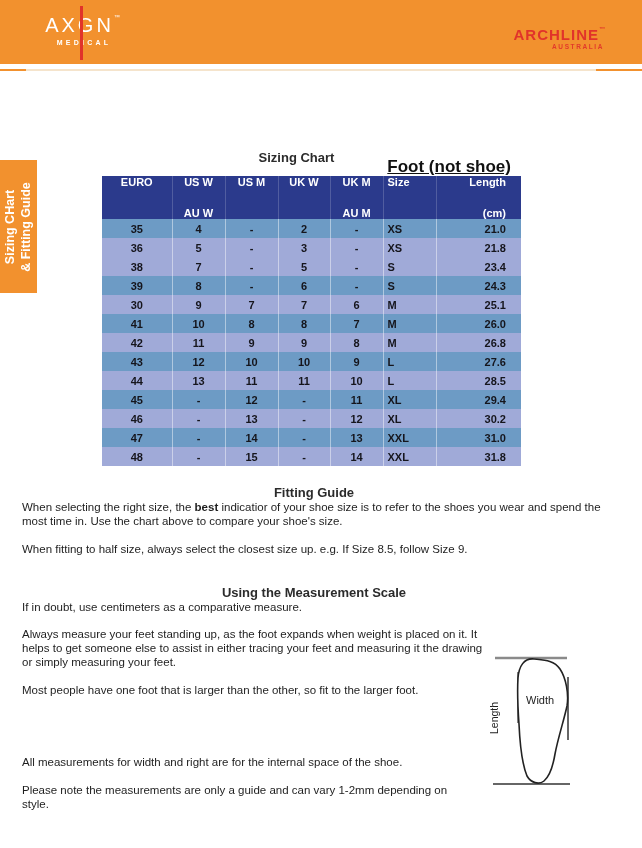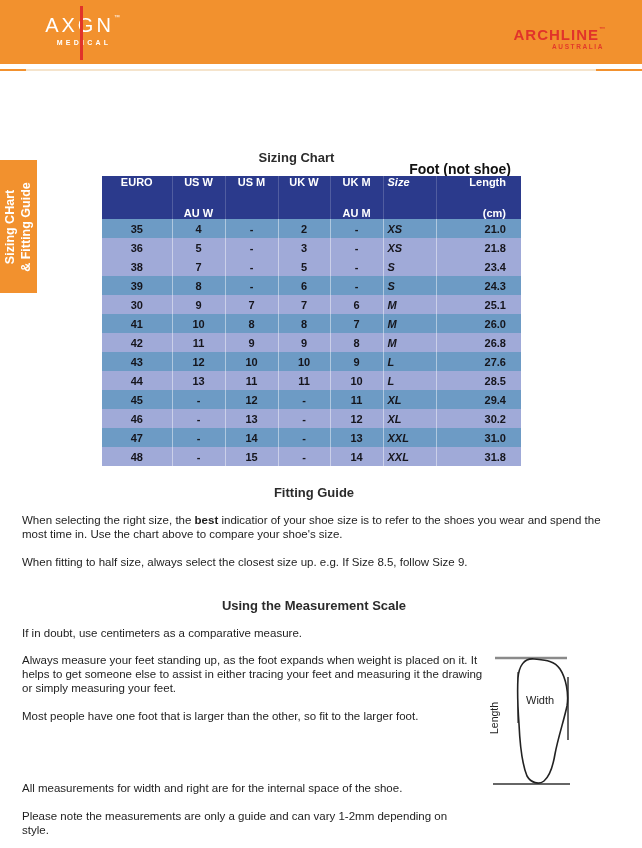--- a/index.html
+++ b/index.html
@@ -34,42 +34,42 @@
   .side-tab { position:absolute; left:0; top:160px; width:37px; height:133px; background:var(--orange); }
   .side-tab-text {
     position:absolute; left:50%; top:50%; width:133px; height:34px;
     transform:translate(-50%,-50%) rotate(-90deg);
     color:#fff; font-weight:bold; font-size:12.5px; line-height:16px; text-align:center; white-space:nowrap;
   }
 
   
   .chart-head { position:absolute; left:102px; top:148px; width:419px; height:27px; }
   .chart-title { position:absolute; left:0; right:30px; top:2px; text-align:center; font-size:13px; font-weight:bold; color:#2b2b2b; }
-  .chart-note  { position:absolute; right:10px; bottom:-2px; font-size:14px; font-weight:bold; color:#111; }
+  .chart-note  { position:absolute; right:10px; bottom:-2px; font-size:17px; font-weight:bold; color:#111;text-decoration:underline; }
 
   table.sizing { position:absolute; left:102px; top:176px; width:419px; border-collapse:collapse; table-layout:fixed; }
   table.sizing th {
     background:var(--table_header_blue); color:#fff; font-size:11px; font-weight:bold;
     height:37px; vertical-align:top; text-align:center;
     border-right:1px solid rgba(255,255,255,.18);
   }
   table.sizing th .h2 { margin-top:19px; }
   table.sizing td {
     font-size:11px; font-weight:600; color:#15151c; text-align:center; height:19px;
     border-right:1px solid rgba(255,255,255,.45);
   }
   table.sizing th:last-child, table.sizing td:last-child { border-right:none; text-align:right; padding-right:15px; }
-  table.sizing th.col-size, table.sizing td.col-size { text-align:left; padding-left:4px;font-style:italic; }
+  table.sizing th.col-size, table.sizing td.col-size { text-align:left; padding-left:4px; }
   tr.row-dark  td { background:var(--row_blue); }
   tr.row-light td { background:var(--row_periwinkle); }
 
   
   .copy { position:absolute; left:22px; top:486px; width:602px; font-size:11.5px; line-height:14px; color:#1e1e1e; }
   .copy h2 { font-size:13px; font-weight:bold; text-align:center; color:#2b2b2b; width:584px; }
-  .copy p  { margin-top:13px; }
+  .copy p  { }
   .copy .p2 { margin-top:14px; }
   .copy h2.ms { margin-top:30px; }
   .copy .m2 { width:468px; margin-top:13px; }
   .copy .m3 { margin-top:14px; }
   .copy .m4 { margin-top:58px; }
   .copy .m5 { width:440px; margin-top:14px; }
 
   
   .foot-diagram { position:absolute; left:490px; top:650px; width:95px; height:145px; }
   .width-label  { position:absolute; left:36px; top:44px; font-size:11px; color:#222; }

